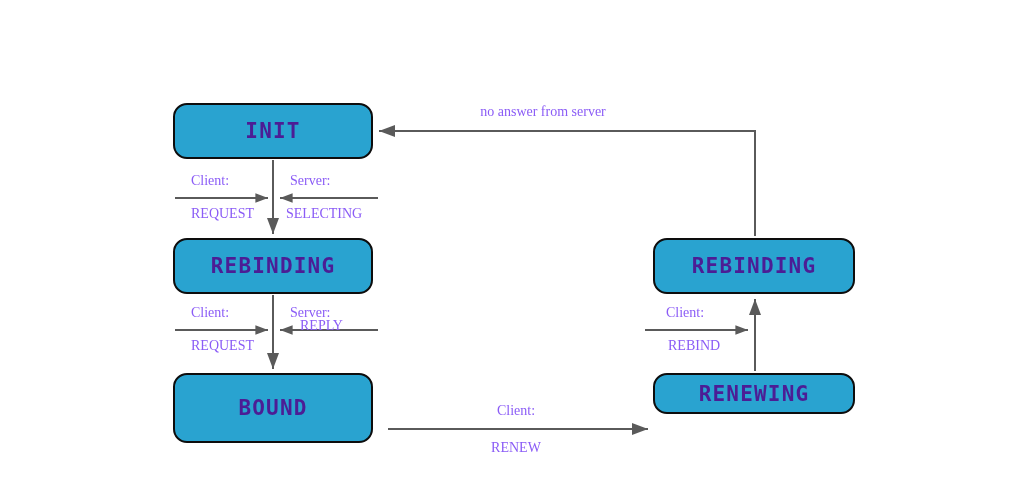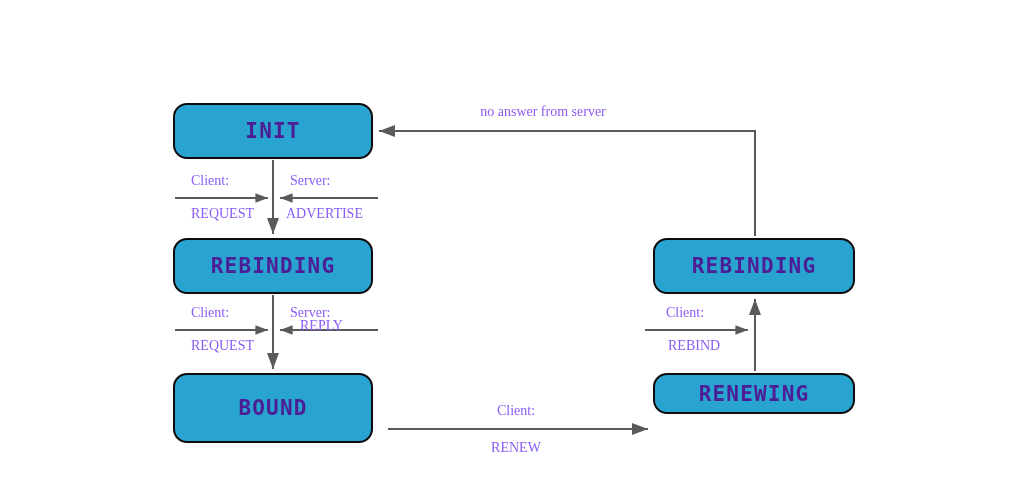--- a/index.html
+++ b/index.html
@@ -107,21 +107,21 @@
     <span class="state-label">REBINDING</span>
   </div>
 
   <div class="state-node" style="left:653px; top:373px; width:202px; height:41px;">
     <span class="state-label">RENEWING</span>
   </div>
 
   <div class="edge-label" style="left:191px; top:173px;">Client:</div>
   <div class="edge-label" style="left:191px; top:206px;">REQUEST</div>
   <div class="edge-label" style="left:290px; top:173px;">Server:</div>
-  <div class="edge-label" style="left:286px; top:206px;">ADVERTISE</div>
+  <div class="edge-label" style="left:286px; top:206px;">SELECTING</div>
 
   <div class="edge-label" style="left:191px; top:305px;">Client:</div>
   <div class="edge-label" style="left:191px; top:338px;">REQUEST</div>
   <div class="edge-label" style="left:290px; top:305px;">Server:</div>
   <div class="edge-label" style="left:300px; top:318px;">REPLY</div>
 
   <div class="edge-label center" style="left:516px; top:403px;">Client:</div>
   <div class="edge-label center" style="left:516px; top:440px;">RENEW</div>
 
   <div class="edge-label" style="left:666px; top:305px;">Client:</div>

